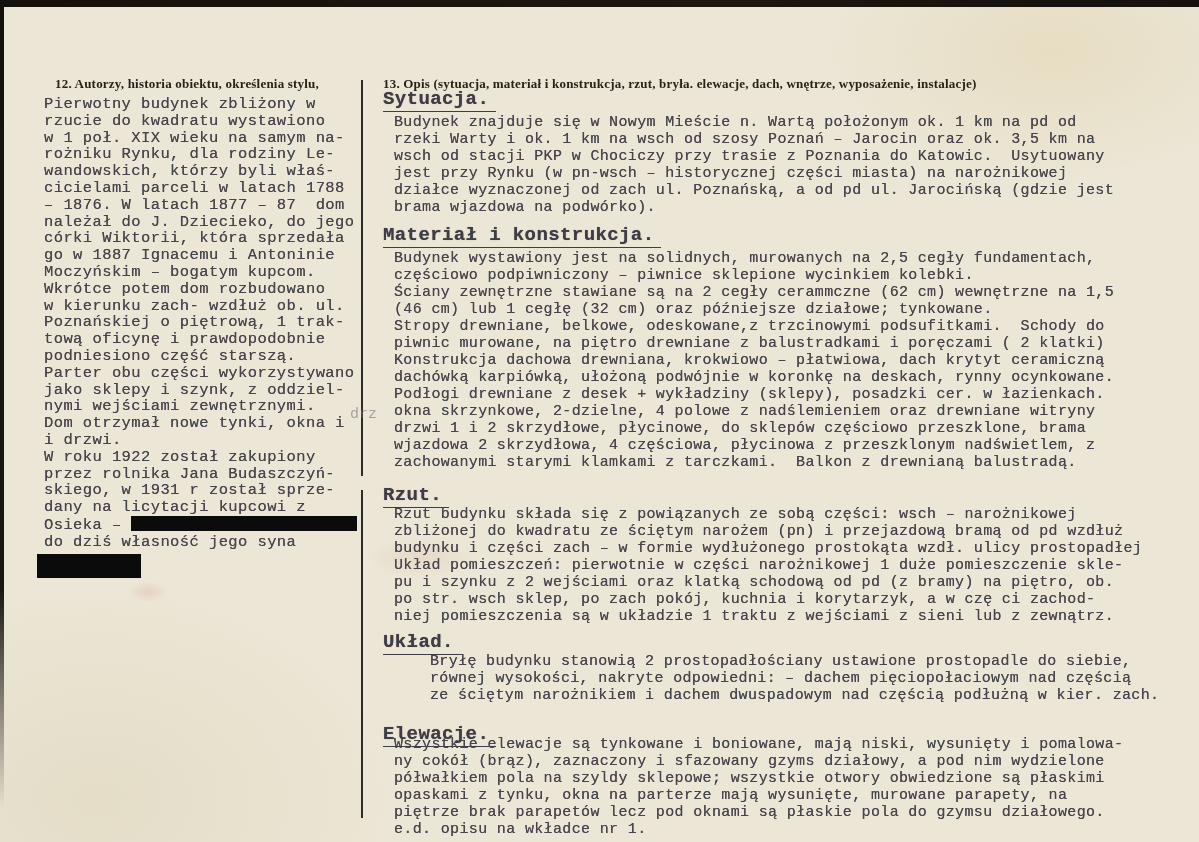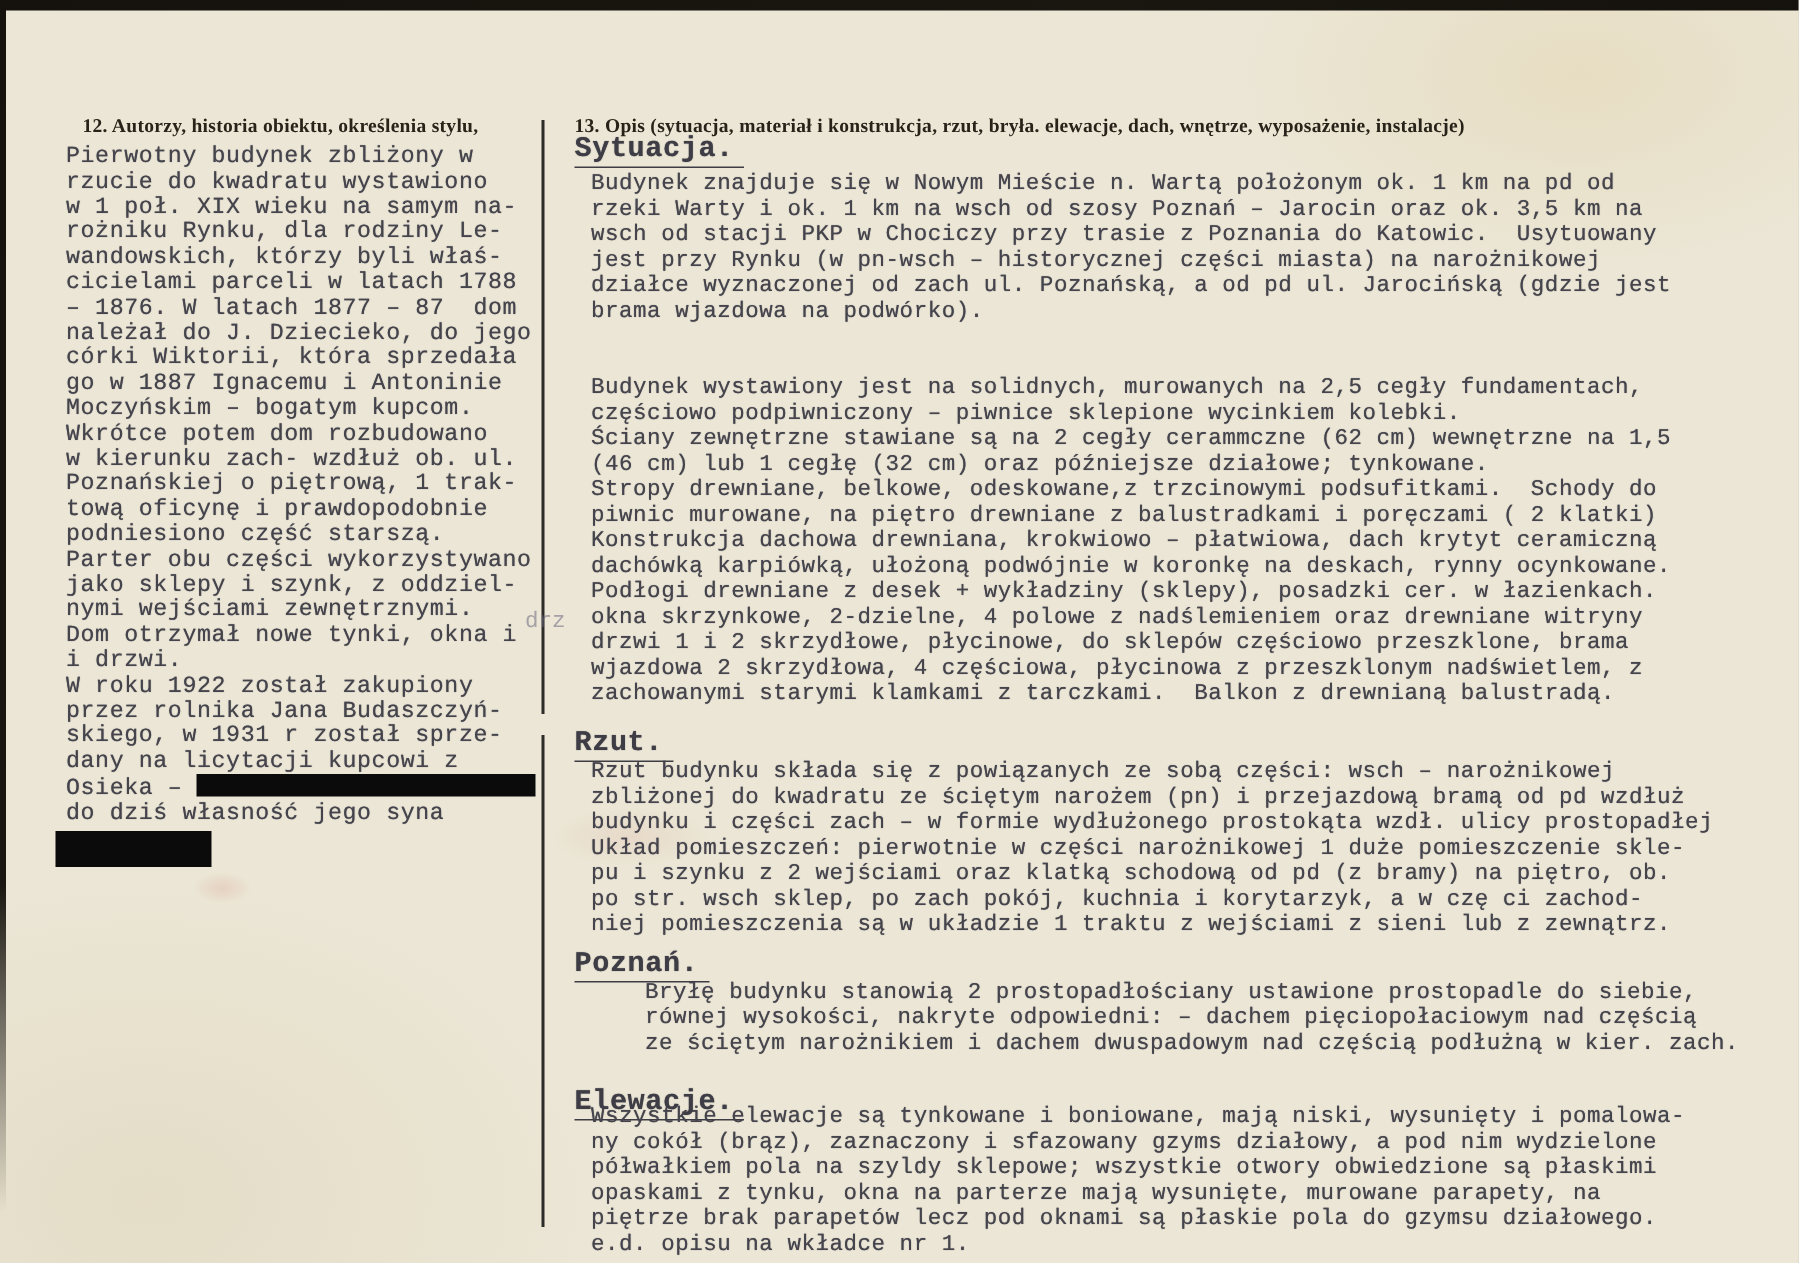--- a/index.html
+++ b/index.html
@@ -143,20 +143,21 @@
   <div class="form-header" style="left:383px; top:76px;">13. Opis (sytuacja, materiał i konstrukcja, rzut, bryła. elewacje, dach, wnętrze, wyposażenie, instalacje)</div>
 
   <div class="sec-title" style="top:88px;"><span class="underlined">Sytuacja.</span></div>
   <div class="sec-body typewriter" style="top:114px;">Budynek znajduje się w Nowym Mieście n. Wartą położonym ok. 1 km na pd od
 rzeki Warty i ok. 1 km na wsch od szosy Poznań – Jarocin oraz ok. 3,5 km na
 wsch od stacji PKP w Chociczy przy trasie z Poznania do Katowic.  Usytuowany
 jest przy Rynku (w pn-wsch – historycznej części miasta) na narożnikowej
 działce wyznaczonej od zach ul. Poznańską, a od pd ul. Jarocińską (gdzie jest
 brama wjazdowa na podwórko).</div>
 
+  <div class="sec-title" style="top:224px;"><span class="underlined">Materiał i konstrukcja.</span></div>
   <div class="sec-body typewriter" style="top:250px;">Budynek wystawiony jest na solidnych, murowanych na 2,5 cegły fundamentach,
 częściowo podpiwniczony – piwnice sklepione wycinkiem kolebki.
 Ściany zewnętrzne stawiane są na 2 cegły cerammczne (62 cm) wewnętrzne na 1,5
 (46 cm) lub 1 cegłę (32 cm) oraz późniejsze działowe; tynkowane.
 Stropy drewniane, belkowe, odeskowane,z trzcinowymi podsufitkami.  Schody do
 piwnic murowane, na piętro drewniane z balustradkami i poręczami ( 2 klatki)
 Konstrukcja dachowa drewniana, krokwiowo – płatwiowa, dach krytyt ceramiczną
 dachówką karpiówką, ułożoną podwójnie w koronkę na deskach, rynny ocynkowane.
 Podłogi drewniane z desek + wykładziny (sklepy), posadzki cer. w łazienkach.
 okna skrzynkowe, 2-dzielne, 4 polowe z nadślemieniem oraz drewniane witryny
@@ -166,21 +167,21 @@
 
   <div class="sec-title" style="top:484px;"><span class="underlined">Rzut.</span></div>
   <div class="sec-body typewriter" style="top:506px;">Rzut budynku składa się z powiązanych ze sobą części: wsch – narożnikowej
 zbliżonej do kwadratu ze ściętym narożem (pn) i przejazdową bramą od pd wzdłuż
 budynku i części zach – w formie wydłużonego prostokąta wzdł. ulicy prostopadłej
 Układ pomieszczeń: pierwotnie w części narożnikowej 1 duże pomieszczenie skle-
 pu i szynku z 2 wejściami oraz klatką schodową od pd (z bramy) na piętro, ob.
 po str. wsch sklep, po zach pokój, kuchnia i korytarzyk, a w czę ci zachod-
 niej pomieszczenia są w układzie 1 traktu z wejściami z sieni lub z zewnątrz.</div>
 
-  <div class="sec-title" style="top:631px;"><span class="underlined">Poznań.</span></div>
+  <div class="sec-title" style="top:631px;"><span class="underlined">Układ.</span></div>
   <div class="sec-body typewriter" style="top:653px;margin-left:36px;">Bryłę budynku stanowią 2 prostopadłościany ustawione prostopadle do siebie,
 równej wysokości, nakryte odpowiedni: – dachem pięciopołaciowym nad częścią
 ze ściętym narożnikiem i dachem dwuspadowym nad częścią podłużną w kier. zach.</div>
 
   <div class="sec-title" style="top:711px;margin-top:12px;"><span class="underlined">Elewacje.</span></div>
   <div class="sec-body typewriter" style="top:736px;">Wszystkie elewacje są tynkowane i boniowane, mają niski, wysunięty i pomalowa-
 ny cokół (brąz), zaznaczony i sfazowany gzyms działowy, a pod nim wydzielone
 półwałkiem pola na szyldy sklepowe; wszystkie otwory obwiedzione są płaskimi
 opaskami z tynku, okna na parterze mają wysunięte, murowane parapety, na
 piętrze brak parapetów lecz pod oknami są płaskie pola do gzymsu działowego.

